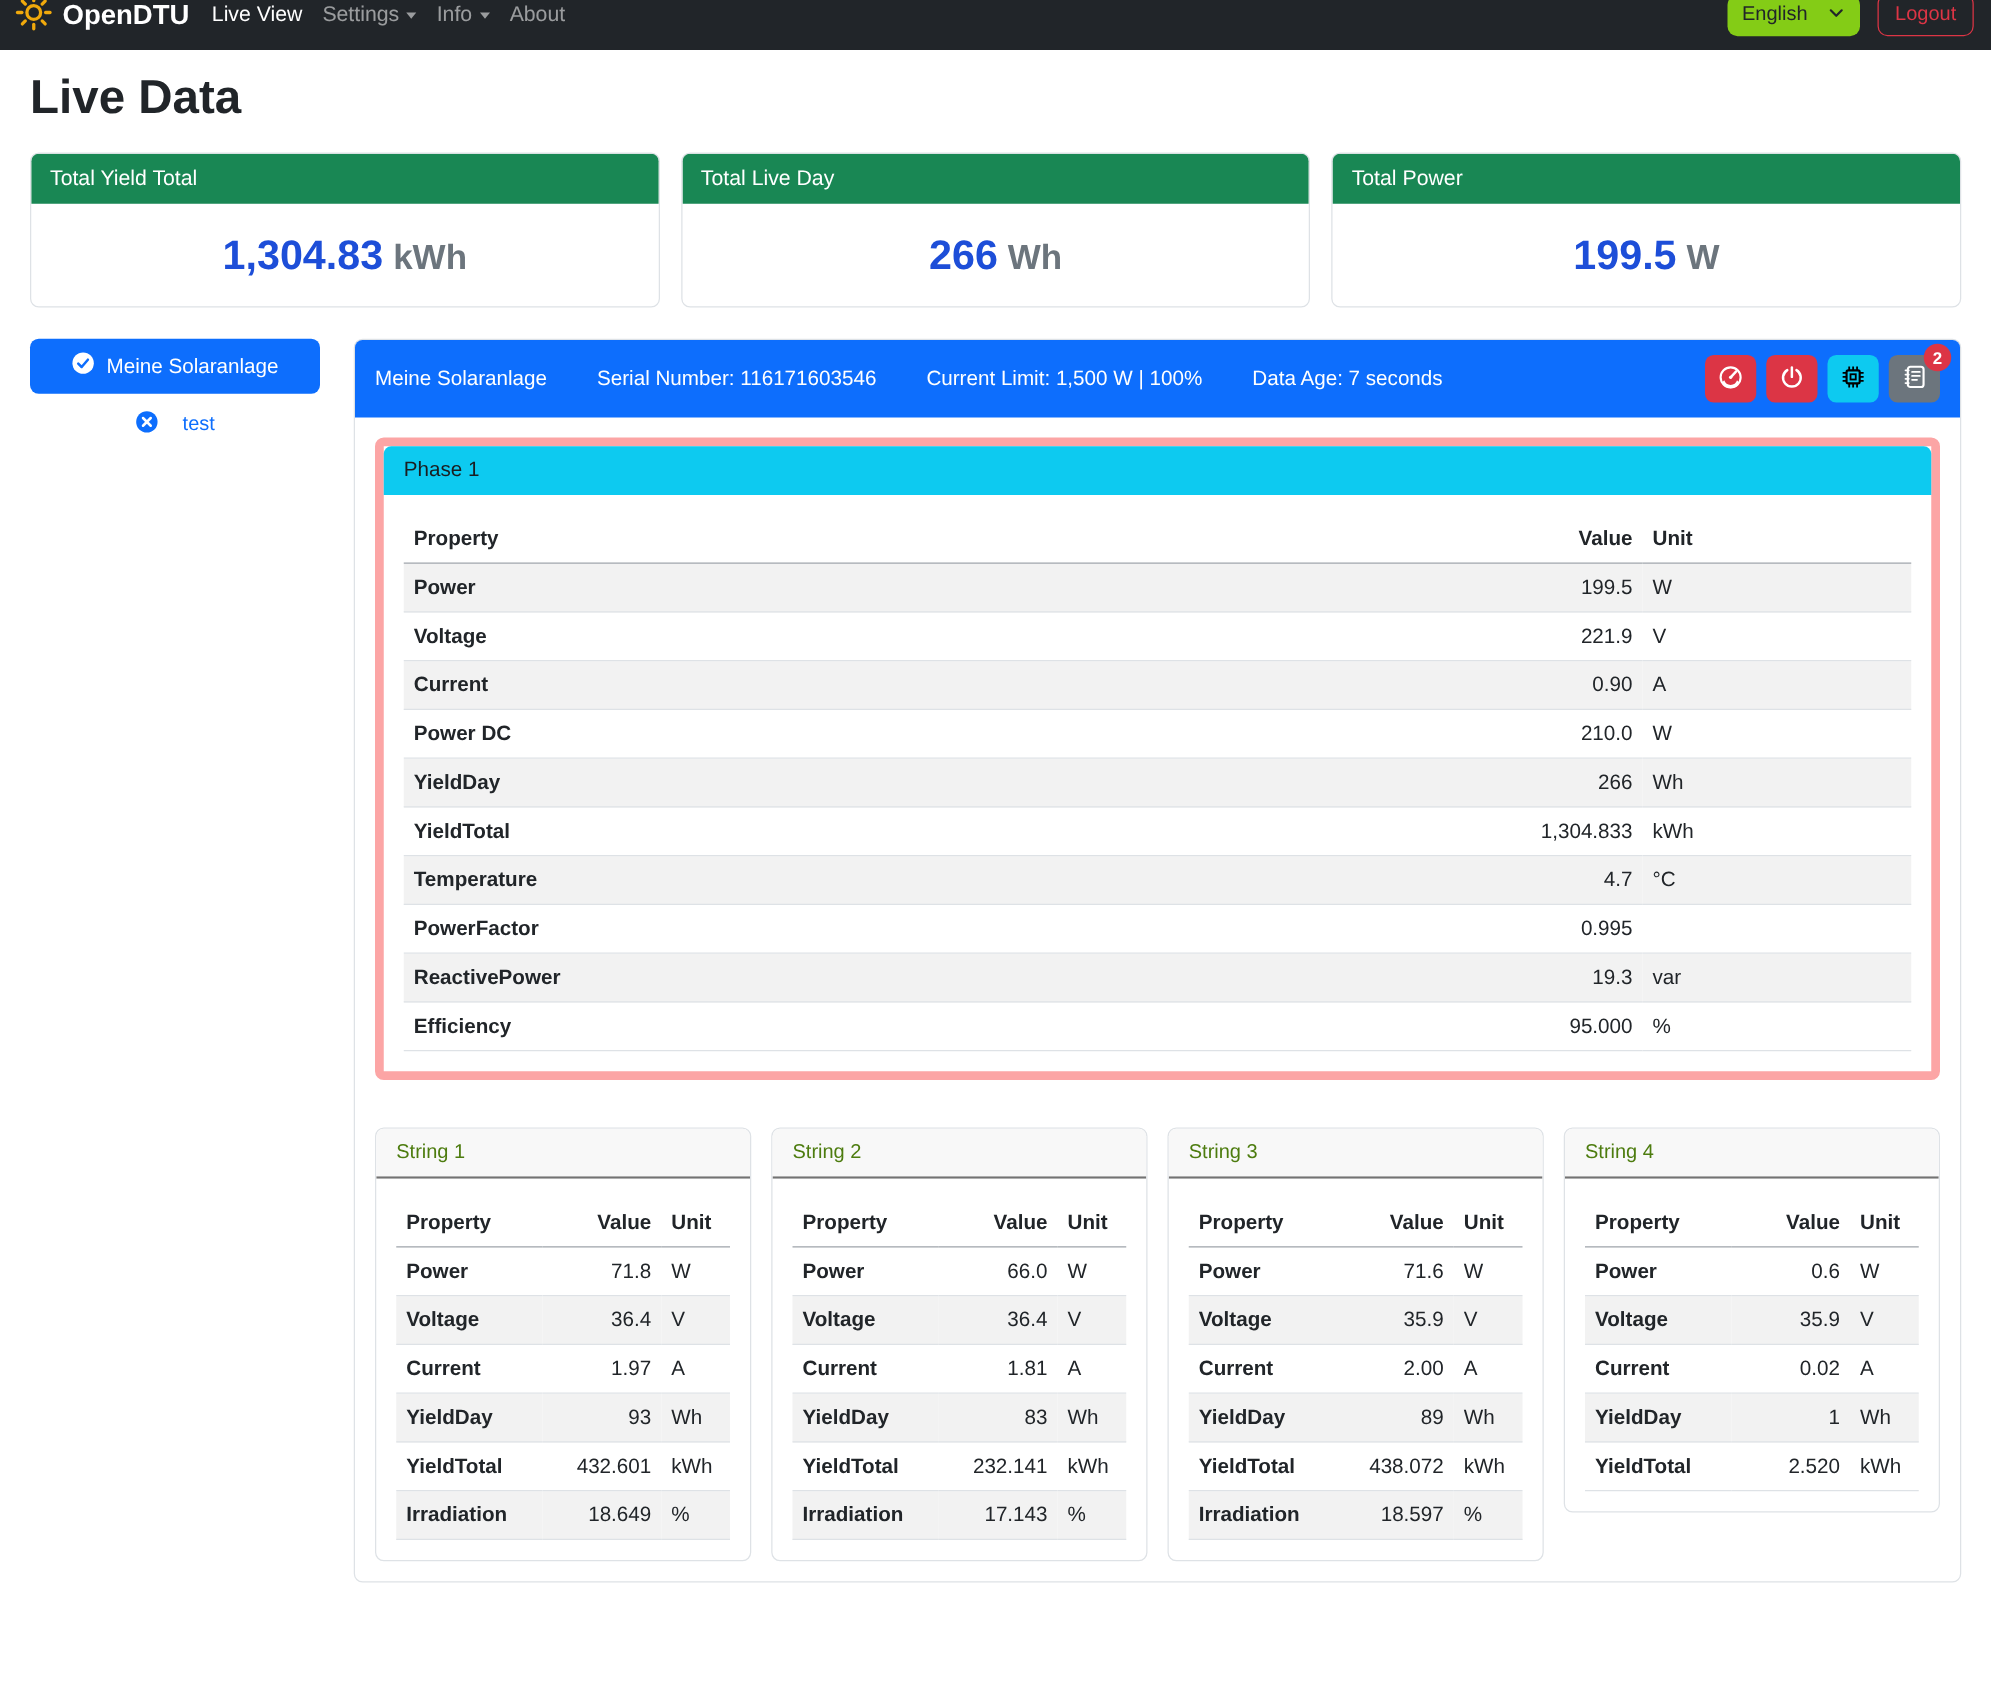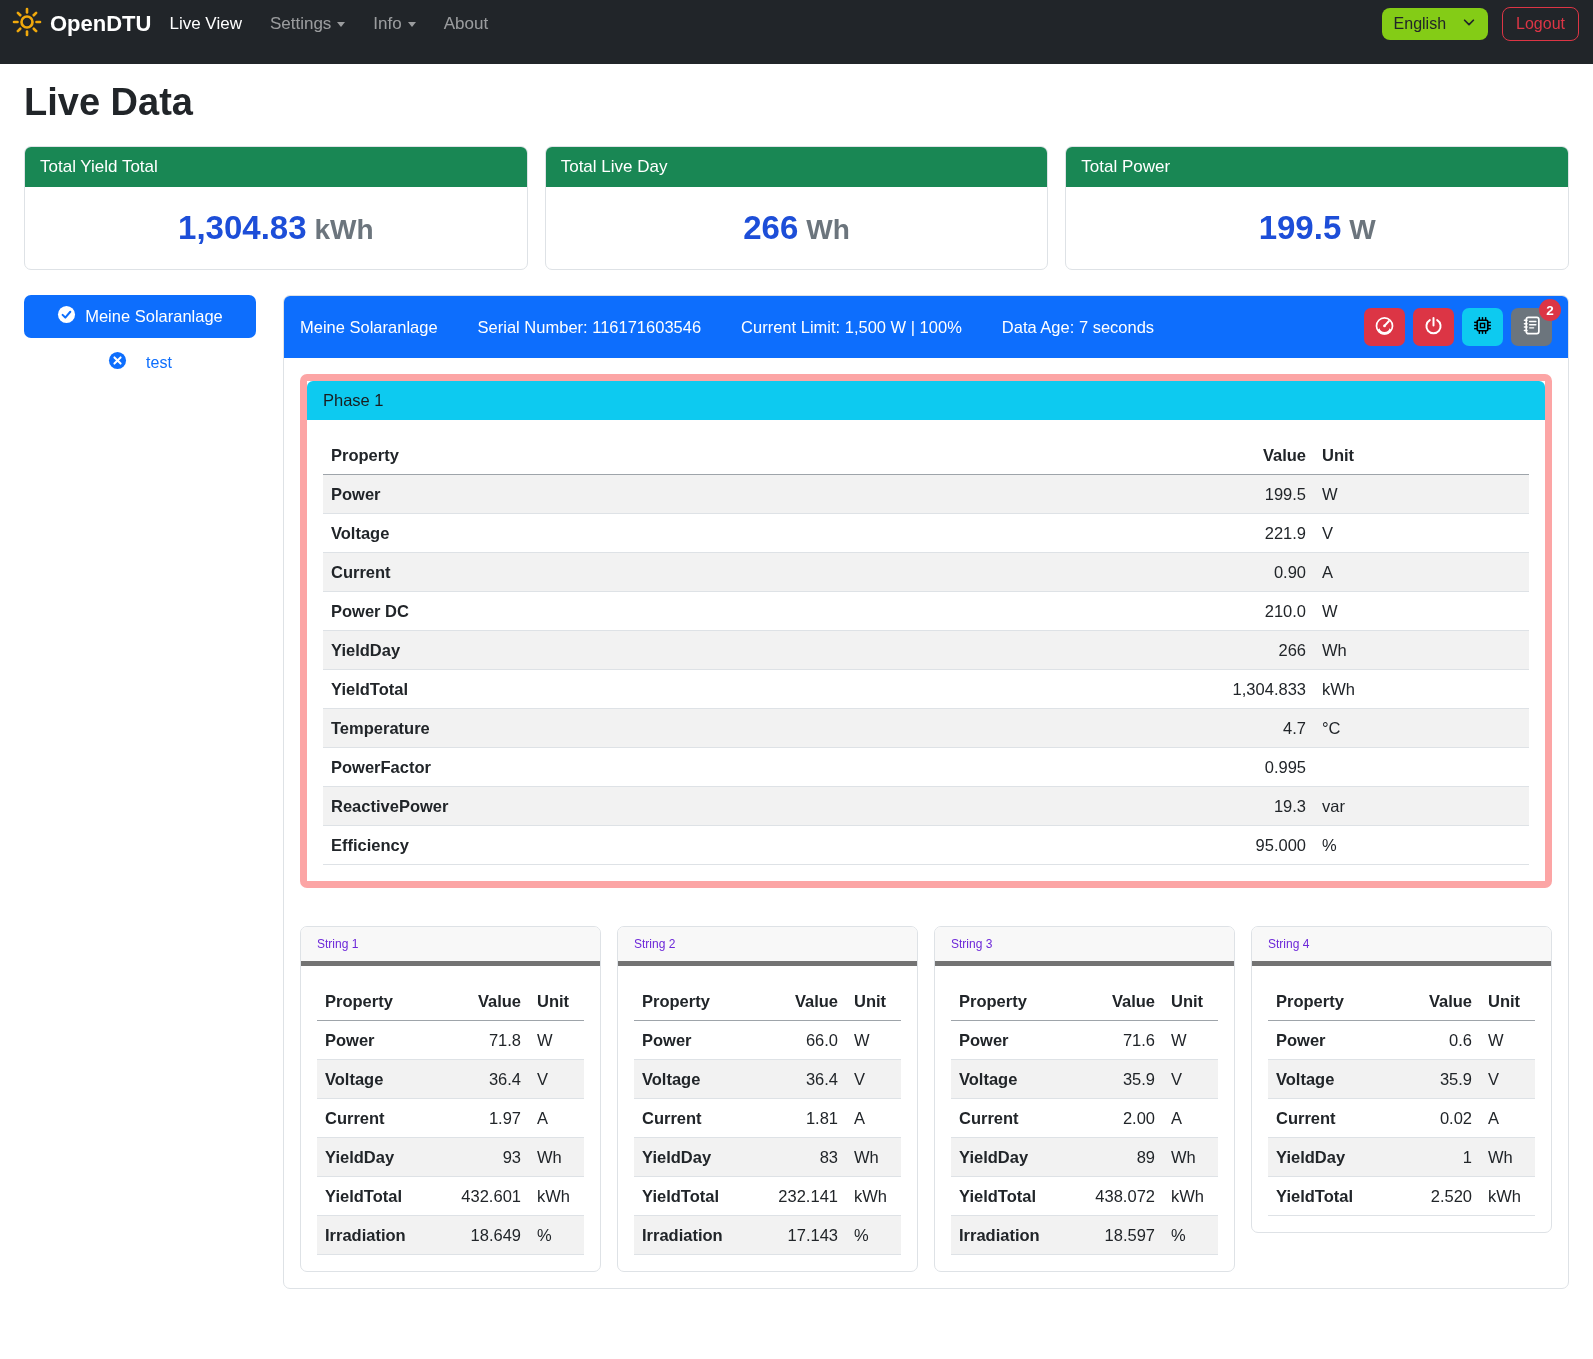--- a/index.html
+++ b/index.html
@@ -8,28 +8,28 @@
     width: 1593px;
     background: #fff;
     color: #212529;
     font-family: "Liberation Sans", sans-serif;
     font-size: 16.5px;
   }
 
   
   .navbar {
     background: #212529;
-    height: 64px;
+    height: 40px;
     display: flex;
     align-items: center;
     padding: 0 14px 16px 12px;
   }
   .brand { display:flex; align-items:center; gap:8px; margin-right:18px; }
   .brand-name { color:#fff; font-size:22px; font-weight:700; }
-  .nav-links { display:flex; align-items:center; gap:28px; }
+  .nav-links { display:flex; align-items:center; gap:16px; }
   .nav-link { color: rgba(255,255,255,.55); font-size:17px; cursor:pointer; display:flex; align-items:center; }
   .nav-link.active { color:#fff; }
   .caret {
     display:inline-block; margin-left:6px;
     border-left:4.5px solid transparent; border-right:4.5px solid transparent;
     border-top:5px solid currentColor;
   }
   .nav-right { margin-left:auto; display:flex; align-items:center; gap:14px; }
   .lang-select {
     background:#84cc16; color:#212529; border-radius:8px;
@@ -116,22 +116,22 @@
   .phase-table .unit { width:215px; }
   .phase-table tbody tr:nth-child(odd) { background:#f2f2f2; }
   .string-table .val { width:95px; }
   .string-table .unit { width:55px; }
   .string-table tbody tr:nth-child(even) { background:#f2f2f2; }
 
   
   .strings-row { display:flex; gap:16px; align-items:flex-start; }
   .string-card { flex:1; border:1px solid #dee2e6; border-radius:7px; background:#fff; }
   .string-card-header {
-    background:#f8f8f8; border-bottom:5px solid #737373; padding:10px 16px;
-    font-size:12px; border-radius:6px 6px 0 0; color:#6d28d9;
+    background:#f8f8f8; border-bottom:2px solid #737373; padding:10px 16px;
+    font-size:16px; border-radius:6px 6px 0 0; color:#4d7c0f;
   }
   .string-card-body { padding:16px; }
 </style>
 </head>
 <body>
 
 <nav class="navbar">
   <div class="brand">
     <span>
       <svg width="30" height="30" viewBox="0 0 24 24">

